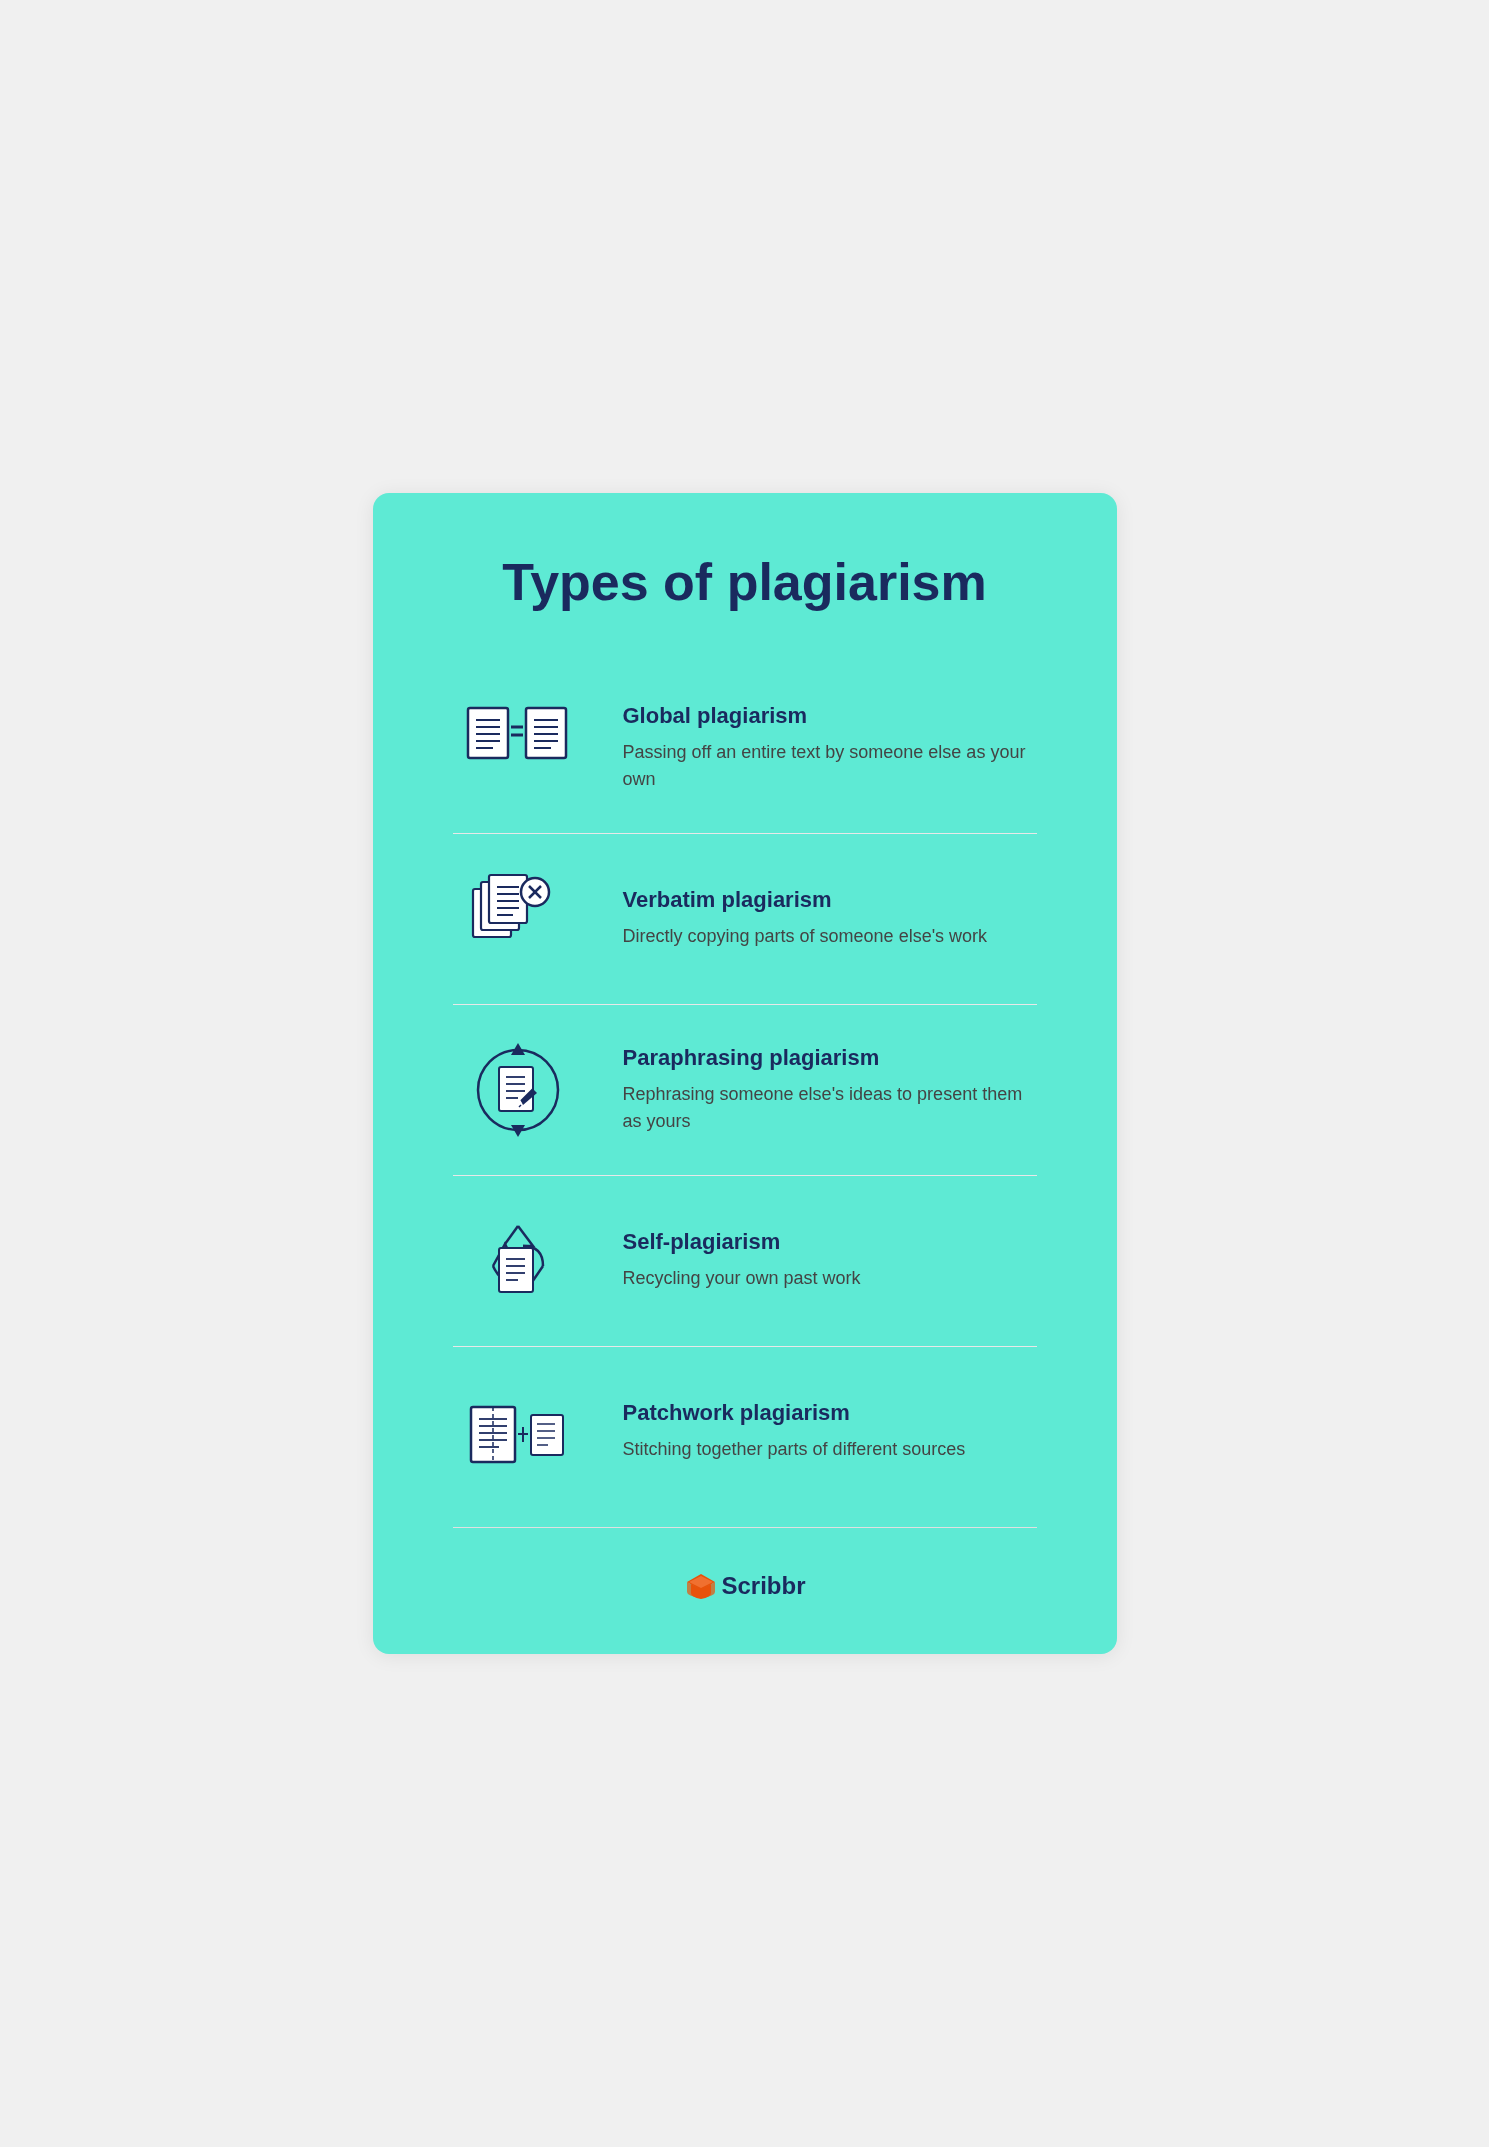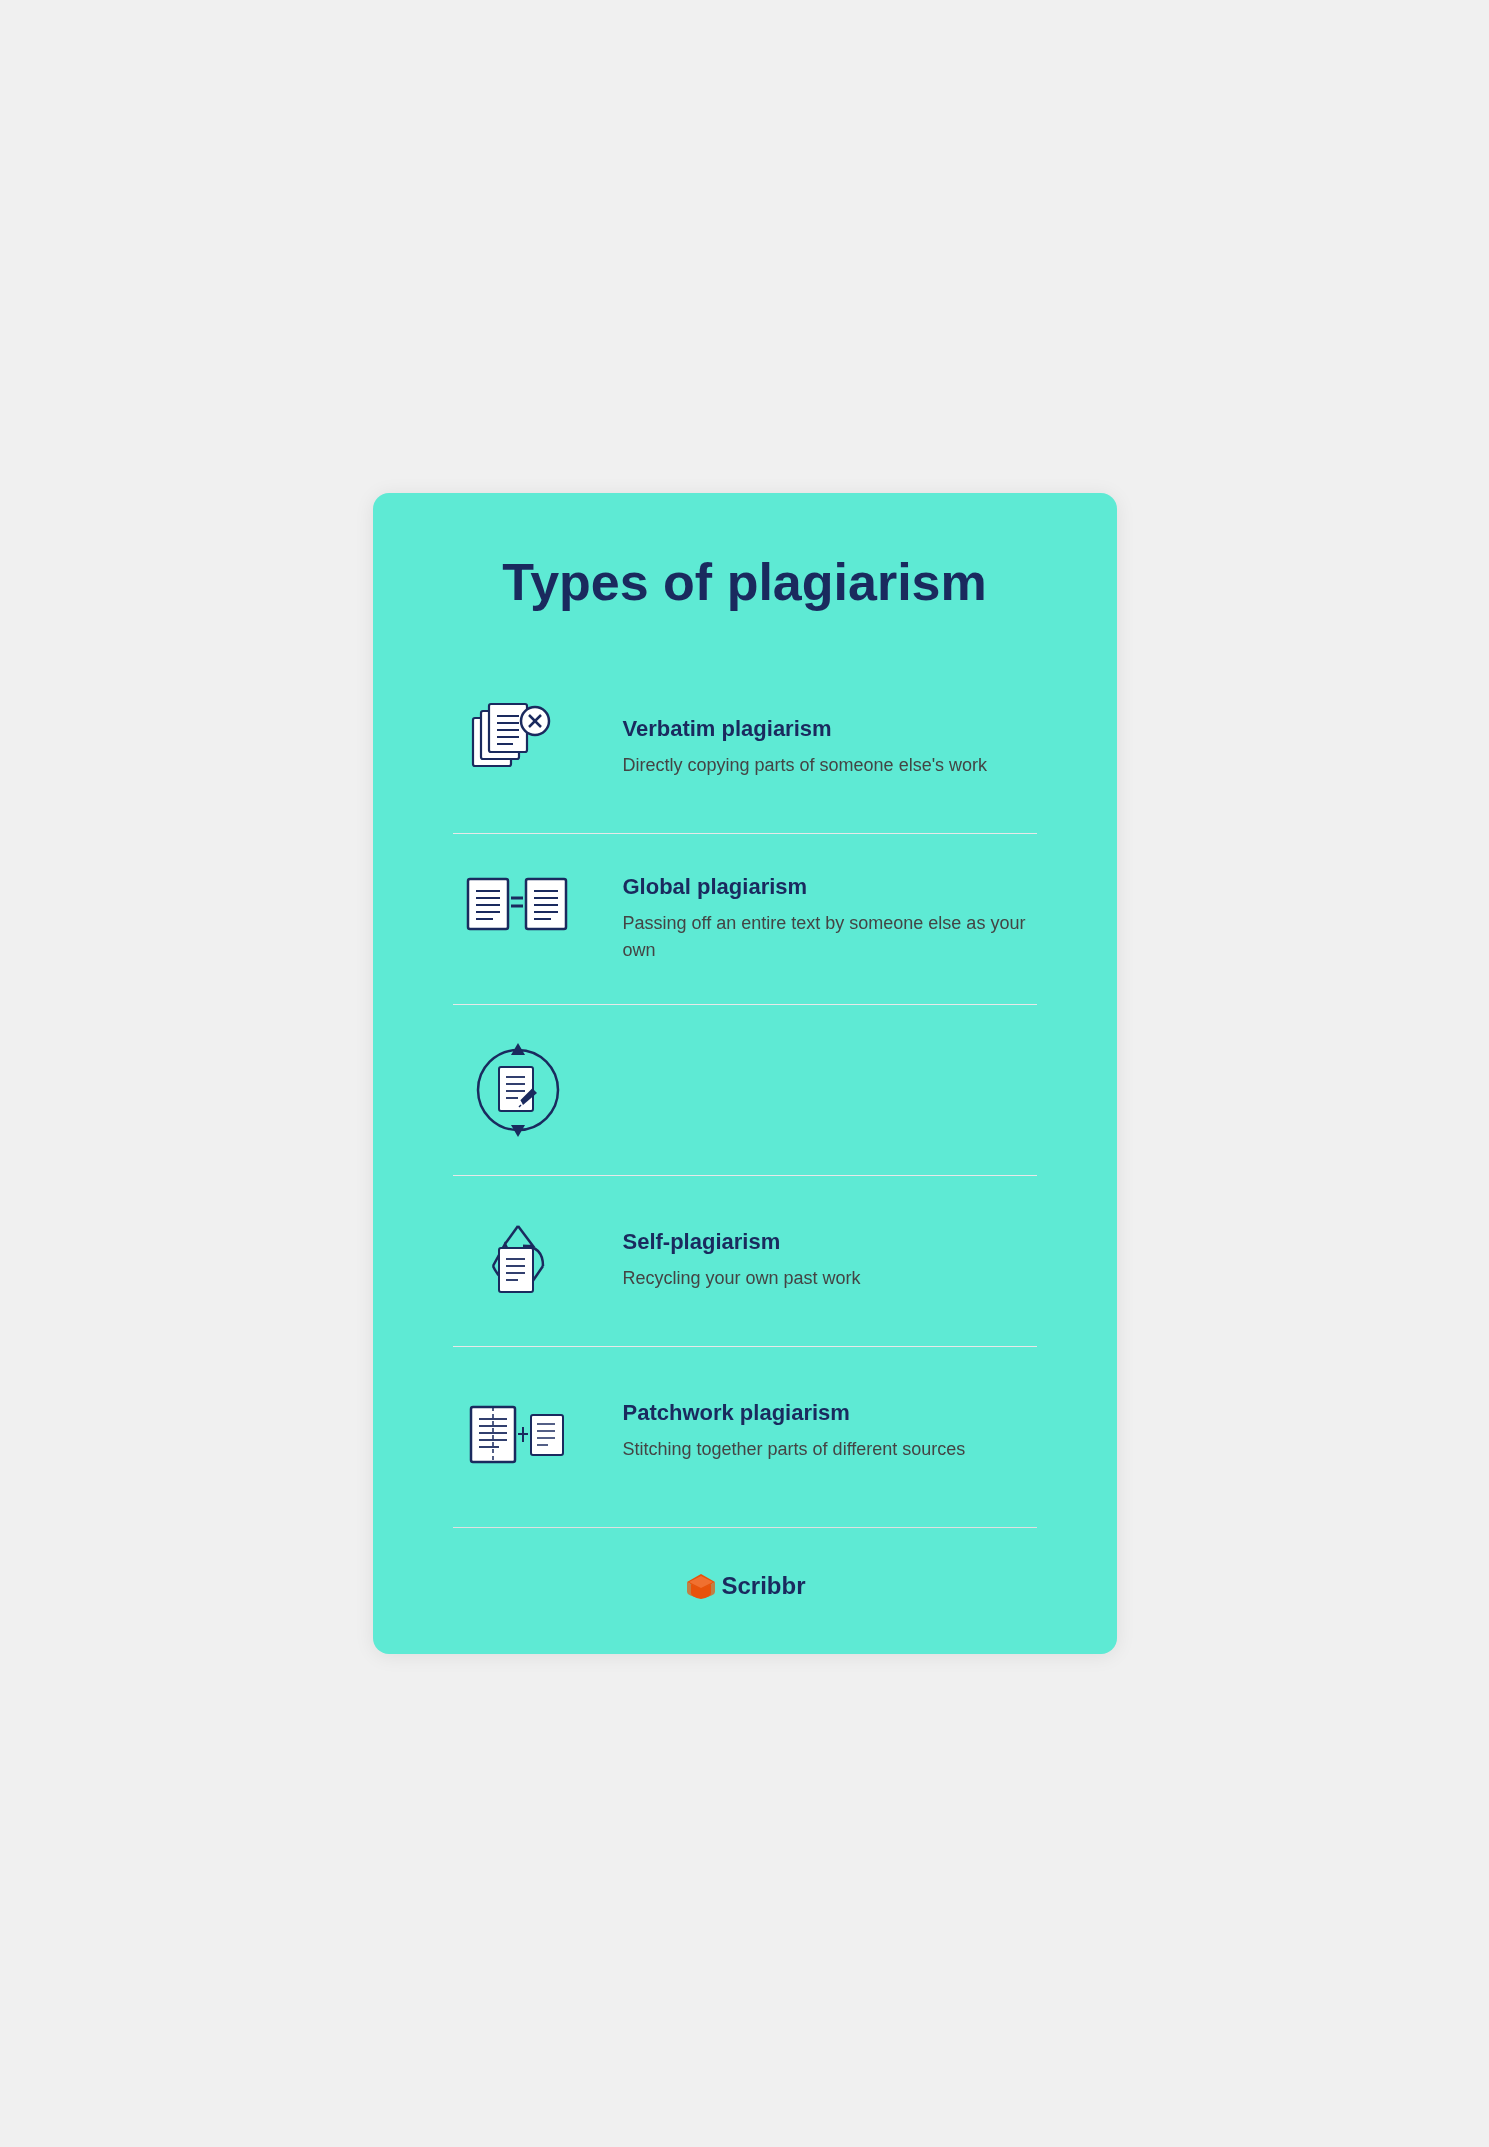--- a/index.html
+++ b/index.html
@@ -114,20 +114,48 @@
 
 <div class="card">
   <h1 class="page-title">Types of plagiarism</h1>
 
   <div class="items-list">
 
     <div class="item">
       <div class="item-icon">
         <svg viewBox="0 0 110 110" fill="none" xmlns="http://www.w3.org/2000/svg">
 
+          <rect x="5" y="15" width="40" height="50" rx="2" stroke="#1a2a5e" stroke-width="2.5" fill="white"></rect>
+          <line x1="13" y1="27" x2="37" y2="27" stroke="#1a2a5e" stroke-width="2"></line>
+          <line x1="13" y1="34" x2="37" y2="34" stroke="#1a2a5e" stroke-width="2"></line>
+          <line x1="13" y1="41" x2="37" y2="41" stroke="#1a2a5e" stroke-width="2"></line>
+          <line x1="13" y1="48" x2="37" y2="48" stroke="#1a2a5e" stroke-width="2"></line>
+          <line x1="13" y1="55" x2="30" y2="55" stroke="#1a2a5e" stroke-width="2"></line>
+
+          <line x1="48" y1="34" x2="60" y2="34" stroke="#1a2a5e" stroke-width="3"></line>
+          <line x1="48" y1="42" x2="60" y2="42" stroke="#1a2a5e" stroke-width="3"></line>
+
+          <rect x="63" y="15" width="40" height="50" rx="2" stroke="#1a2a5e" stroke-width="2.5" fill="white"></rect>
+          <line x1="71" y1="27" x2="95" y2="27" stroke="#1a2a5e" stroke-width="2"></line>
+          <line x1="71" y1="34" x2="95" y2="34" stroke="#1a2a5e" stroke-width="2"></line>
+          <line x1="71" y1="41" x2="95" y2="41" stroke="#1a2a5e" stroke-width="2"></line>
+          <line x1="71" y1="48" x2="95" y2="48" stroke="#1a2a5e" stroke-width="2"></line>
+          <line x1="71" y1="55" x2="88" y2="55" stroke="#1a2a5e" stroke-width="2"></line>
+        </svg>
+      </div>
+      <div class="item-content">
+        <div class="item-title">Global plagiarism</div>
+        <div class="item-description">Passing off an entire text by someone else as your own</div>
+      </div>
+    </div>
+
+    <div class="item">
+      <div class="item-icon">
+        <svg viewBox="0 0 110 110" fill="none" xmlns="http://www.w3.org/2000/svg">
+
           <rect x="10" y="25" width="38" height="48" rx="2" stroke="#1a2a5e" stroke-width="2.2" fill="white"></rect>
           <rect x="18" y="18" width="38" height="48" rx="2" stroke="#1a2a5e" stroke-width="2.2" fill="white"></rect>
           <rect x="26" y="11" width="38" height="48" rx="2" stroke="#1a2a5e" stroke-width="2.2" fill="white"></rect>
           <line x1="34" y1="23" x2="56" y2="23" stroke="#1a2a5e" stroke-width="2"></line>
           <line x1="34" y1="30" x2="56" y2="30" stroke="#1a2a5e" stroke-width="2"></line>
           <line x1="34" y1="37" x2="56" y2="37" stroke="#1a2a5e" stroke-width="2"></line>
           <line x1="34" y1="44" x2="56" y2="44" stroke="#1a2a5e" stroke-width="2"></line>
           <line x1="34" y1="51" x2="50" y2="51" stroke="#1a2a5e" stroke-width="2"></line>
 
           <circle cx="72" cy="28" r="14" stroke="#1a2a5e" stroke-width="2.5" fill="white"></circle>
@@ -138,66 +166,42 @@
       <div class="item-content">
         <div class="item-title">Verbatim plagiarism</div>
         <div class="item-description">Directly copying parts of someone else's work</div>
       </div>
     </div>
 
     <div class="item">
       <div class="item-icon">
         <svg viewBox="0 0 110 110" fill="none" xmlns="http://www.w3.org/2000/svg">
 
-          <rect x="5" y="15" width="40" height="50" rx="2" stroke="#1a2a5e" stroke-width="2.5" fill="white"></rect>
-          <line x1="13" y1="27" x2="37" y2="27" stroke="#1a2a5e" stroke-width="2"></line>
-          <line x1="13" y1="34" x2="37" y2="34" stroke="#1a2a5e" stroke-width="2"></line>
-          <line x1="13" y1="41" x2="37" y2="41" stroke="#1a2a5e" stroke-width="2"></line>
-          <line x1="13" y1="48" x2="37" y2="48" stroke="#1a2a5e" stroke-width="2"></line>
-          <line x1="13" y1="55" x2="30" y2="55" stroke="#1a2a5e" stroke-width="2"></line>
-
-          <line x1="48" y1="34" x2="60" y2="34" stroke="#1a2a5e" stroke-width="3"></line>
-          <line x1="48" y1="42" x2="60" y2="42" stroke="#1a2a5e" stroke-width="3"></line>
-
-          <rect x="63" y="15" width="40" height="50" rx="2" stroke="#1a2a5e" stroke-width="2.5" fill="white"></rect>
-          <line x1="71" y1="27" x2="95" y2="27" stroke="#1a2a5e" stroke-width="2"></line>
-          <line x1="71" y1="34" x2="95" y2="34" stroke="#1a2a5e" stroke-width="2"></line>
-          <line x1="71" y1="41" x2="95" y2="41" stroke="#1a2a5e" stroke-width="2"></line>
-          <line x1="71" y1="48" x2="95" y2="48" stroke="#1a2a5e" stroke-width="2"></line>
-          <line x1="71" y1="55" x2="88" y2="55" stroke="#1a2a5e" stroke-width="2"></line>
-        </svg>
-      </div>
-      <div class="item-content">
-        <div class="item-title">Global plagiarism</div>
-        <div class="item-description">Passing off an entire text by someone else as your own</div>
-      </div>
-    </div>
-
-    <div class="item">
-      <div class="item-icon">
-        <svg viewBox="0 0 110 110" fill="none" xmlns="http://www.w3.org/2000/svg">
-
           <path d="M55 15 A40 40 0 0 1 95 55" stroke="#1a2a5e" stroke-width="2.5" fill="none"></path>
           <path d="M95 55 A40 40 0 0 1 55 95" stroke="#1a2a5e" stroke-width="2.5" fill="none"></path>
           <path d="M55 95 A40 40 0 0 1 15 55" stroke="#1a2a5e" stroke-width="2.5" fill="none"></path>
           <path d="M15 55 A40 40 0 0 1 55 15" stroke="#1a2a5e" stroke-width="2.5" fill="none"></path>
 
           <polygon points="55,8 62,20 48,20" fill="#1a2a5e"></polygon>
           <polygon points="55,102 62,90 48,90" fill="#1a2a5e"></polygon>
 
           <rect x="36" y="32" width="34" height="44" rx="2" stroke="#1a2a5e" stroke-width="2" fill="white"></rect>
           <line x1="43" y1="42" x2="62" y2="42" stroke="#1a2a5e" stroke-width="1.8"></line>
           <line x1="43" y1="49" x2="62" y2="49" stroke="#1a2a5e" stroke-width="1.8"></line>
           <line x1="43" y1="56" x2="62" y2="56" stroke="#1a2a5e" stroke-width="1.8"></line>
           <line x1="43" y1="63" x2="55" y2="63" stroke="#1a2a5e" stroke-width="1.8"></line>
 
           <line x1="58" y1="66" x2="70" y2="54" stroke="#1a2a5e" stroke-width="2"></line>
           <polygon points="70,54 74,58 60,70 58,66" fill="#1a2a5e"></polygon>
           <line x1="58" y1="70" x2="56" y2="72" stroke="#1a2a5e" stroke-width="1.5"></line>
         </svg>
+      </div>
+      <div class="item-content">
+        <div class="item-title">Paraphrasing plagiarism</div>
+        <div class="item-description">Rephrasing someone else's ideas to present them as yours</div>
       </div>
     </div>
 
     <div class="item">
       <div class="item-icon">
         <svg viewBox="0 0 110 110" fill="none" xmlns="http://www.w3.org/2000/svg">
 
           <path d="M55 20 L70 40 L60 40" stroke="#1a2a5e" stroke-width="2.5" fill="none"></path>
           <path d="M60 40 Q80 40 80 60" stroke="#1a2a5e" stroke-width="2.5" fill="none"></path>
 

